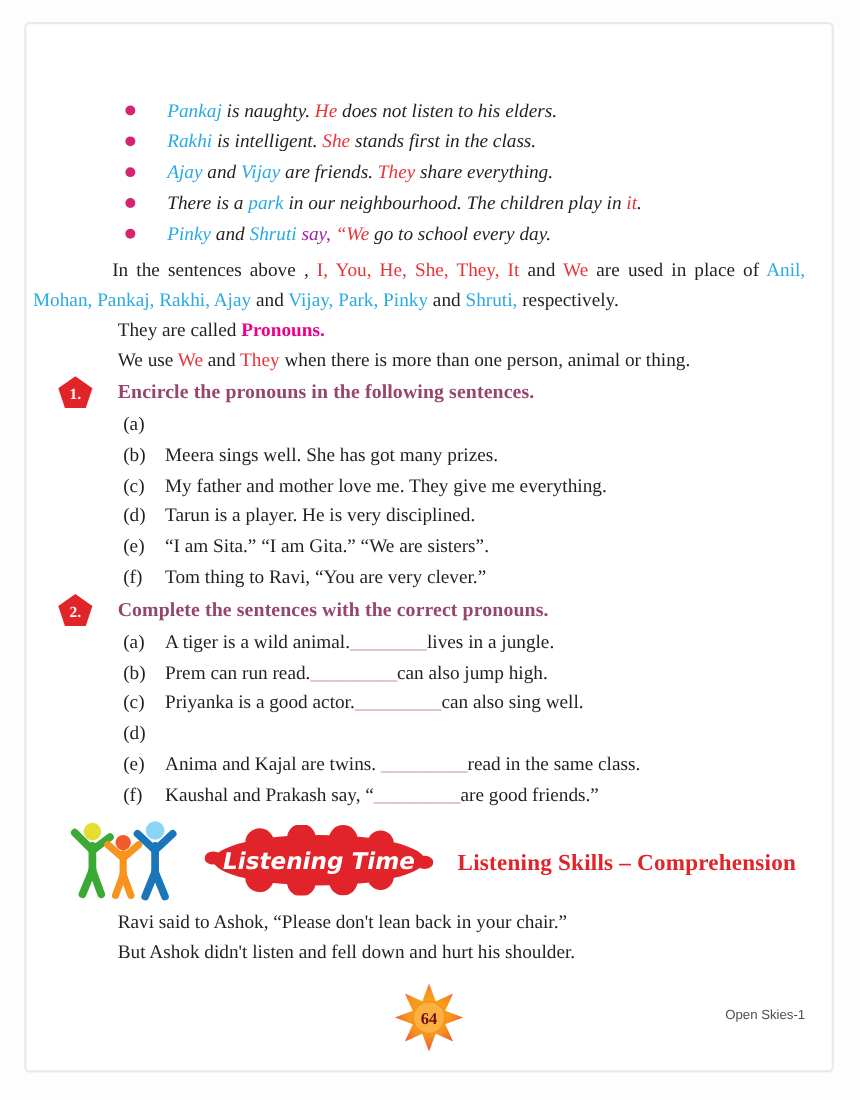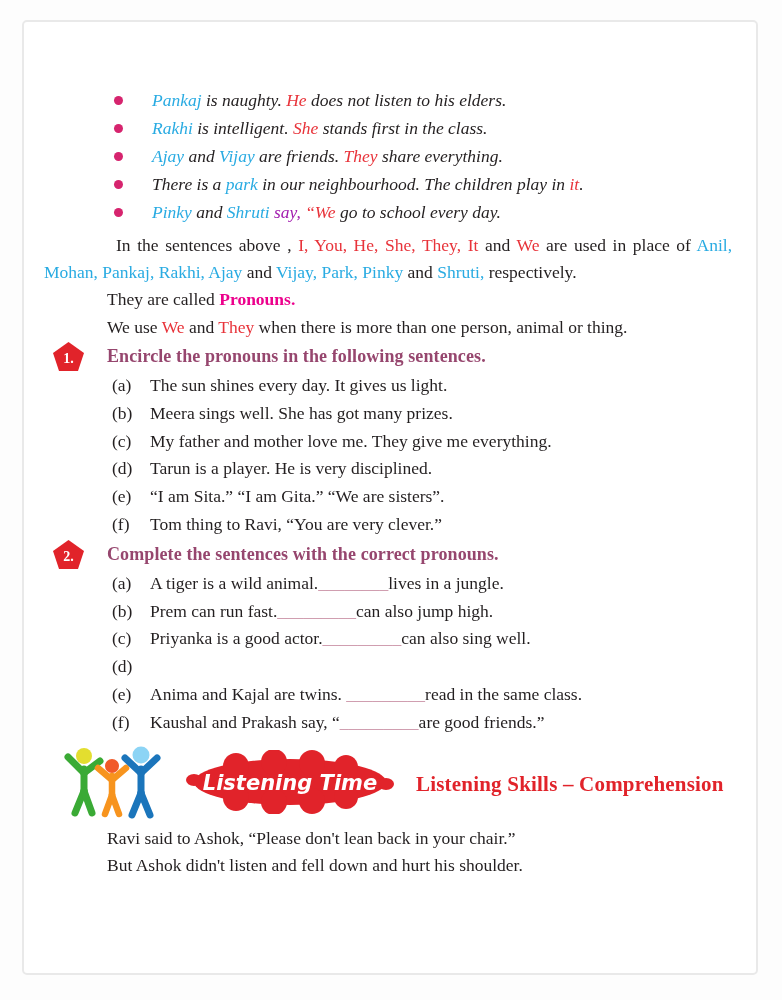--- a/index.html
+++ b/index.html
@@ -8,21 +8,21 @@
     font-family:"Liberation Serif", serif;color:#231F20;
   }
   .page-frame{
     position:absolute;left:22px;top:20px;width:736px;height:955px;
     background:#ffffff;border:2px solid #e9e9e9;border-radius:5px;
     box-sizing:border-box;overflow:hidden;
   }
   .content{padding-top:64px;font-size:17.5px;}
   .bullet-row{display:flex;align-items:center;margin-left:90px;height:28px;font-style:italic;}
   .bullet-dot{width:9px;height:9px;border-radius:50%;background:#D6246E;margin-right:29px;flex-shrink:0;}
-  .intro{margin:6px 24px 0 20px;text-indent:72px;text-align:justify;line-height:27px;}
+  .intro{margin:6px 24px 0 6px;text-indent:72px;text-align:justify;line-height:27px;}
   .plain-line{margin-left:83px;line-height:27.5px;}
   .ex-heading-row{display:flex;align-items:center;margin:1px 0 1px 28px;height:29px;}
   .badge{width:33px;height:31px;flex-shrink:0;}
   .ex-heading{margin-left:22px;font-weight:bold;font-size:18px;color:#96466E;letter-spacing:.1px;}
   .item-row{display:flex;line-height:27.8px;margin-left:88px;}
   .item-label{width:38px;flex-shrink:0;}
   .banner-row{display:flex;align-items:center;margin:8px 0 0 36px;height:80px;}
   .banner-blob{position:relative;margin-left:22px;}
   .banner-subtitle{margin-left:22px;font-weight:bold;font-size:21px;color:#E1232A;letter-spacing:.2px;}
   .instruction{margin:16px 22px 0 11px;text-indent:60px;font-weight:bold;color:#E1232A;
@@ -69,21 +69,20 @@
       <span class="badge">
         <svg width="33" height="31" viewBox="0 0 33 31">
           <polygon points="16.5,1 32,12 26,30 7,30 1,12" fill="#E1232A"></polygon>
           <text x="16.5" y="21.5" text-anchor="middle" font-family="Liberation Serif, serif" font-size="14" font-weight="bold" fill="#ffffff">1.</text>
         </svg>
       </span>
       <span class="ex-heading">Encircle the pronouns in the following sentences.</span>
     </div>
     <div class="item-row">
       <span class="item-label">(a)</span>
-      <span><span style="color: rgb(35, 31, 32);">The sun shines every day. It gives us light.</span></span>
     </div>
     <div class="item-row">
       <span class="item-label">(b)</span>
       <span><span style="color: rgb(35, 31, 32);">Meera sings well. She has got many prizes.</span></span>
     </div>
     <div class="item-row">
       <span class="item-label">(c)</span>
       <span><span style="color: rgb(35, 31, 32);">My father and mother love me. They give me everything.</span></span>
     </div>
     <div class="item-row">
@@ -107,21 +106,21 @@
         </svg>
       </span>
       <span class="ex-heading">Complete the sentences with the correct pronouns.</span>
     </div>
     <div class="item-row">
       <span class="item-label">(a)</span>
       <span><span style="color: rgb(35, 31, 32);">A tiger is a wild animal.</span><span style="color: rgb(201, 143, 163);">________</span><span style="color: rgb(35, 31, 32);">lives in a jungle.</span></span>
     </div>
     <div class="item-row">
       <span class="item-label">(b)</span>
-      <span><span style="color: rgb(35, 31, 32);">Prem can run fast.</span><span style="color: rgb(201, 143, 163);">_________</span><span style="color: rgb(35, 31, 32);">can also jump high.</span></span>
+      <span><span style="color: rgb(35, 31, 32);">Prem can run read.</span><span style="color: rgb(201, 143, 163);">_________</span><span style="color: rgb(35, 31, 32);">can also jump high.</span></span>
     </div>
     <div class="item-row">
       <span class="item-label">(c)</span>
       <span><span style="color: rgb(35, 31, 32);">Priyanka is a good actor.</span><span style="color: rgb(201, 143, 163);">_________</span><span style="color: rgb(35, 31, 32);">can also sing well.</span></span>
     </div>
     <div class="item-row">
       <span class="item-label">(d)</span>
     </div>
     <div class="item-row">
       <span class="item-label">(e)</span>
@@ -182,13 +181,30 @@
           <text x="104" y="40" text-anchor="middle" font-family="DejaVu Sans, sans-serif" font-size="21" font-weight="bold" font-style="italic" fill="#ffffff">Listening Time</text>
         </svg>
       </span>
       <span class="banner-subtitle">Listening Skills – Comprehension</span>
     </div>
 
     <div class="sentence">Ravi said to Ashok, “Please don't lean back in your chair.”</div>
     <div class="sentence">But Ashok didn't listen and fell down and hurt his shoulder.</div>
   </div>
 
+  <div class="footer">
+    <span class="star-wrap">
+      <svg width="64" height="64" viewBox="0 0 64 64">
+        <defs>
+          <radialGradient id="starg" cx="50%" cy="45%" r="60%">
+            <stop offset="0%" stop-color="#FDB913"></stop>
+            <stop offset="55%" stop-color="#F6921E"></stop>
+            <stop offset="100%" stop-color="#EF4136"></stop>
+          </radialGradient>
+        </defs>
+        <path d="M32,1 L38.1,17.2 L53.9,10.1 L46.8,25.9 L63,32 L46.8,38.1 L53.9,53.9 L38.1,46.8 L32,63 L25.9,46.8 L10.1,53.9 L17.2,38.1 L1,32 L17.2,25.9 L10.1,10.1 L25.9,17.2 Z" fill="url(#starg)"></path>
+        <circle cx="32" cy="32" r="14.5" fill="#FBB040" stroke="#F6921E" stroke-width="1.5"></circle>
+        <text x="32" y="37.5" text-anchor="middle" font-family="Liberation Serif, serif" font-size="15" font-weight="bold" fill="#6B1013">64</text>
+      </svg>
+    </span>
+    <span class="book-title">Open Skies-1</span>
+  </div>
 </div>
 
 </body></html>

